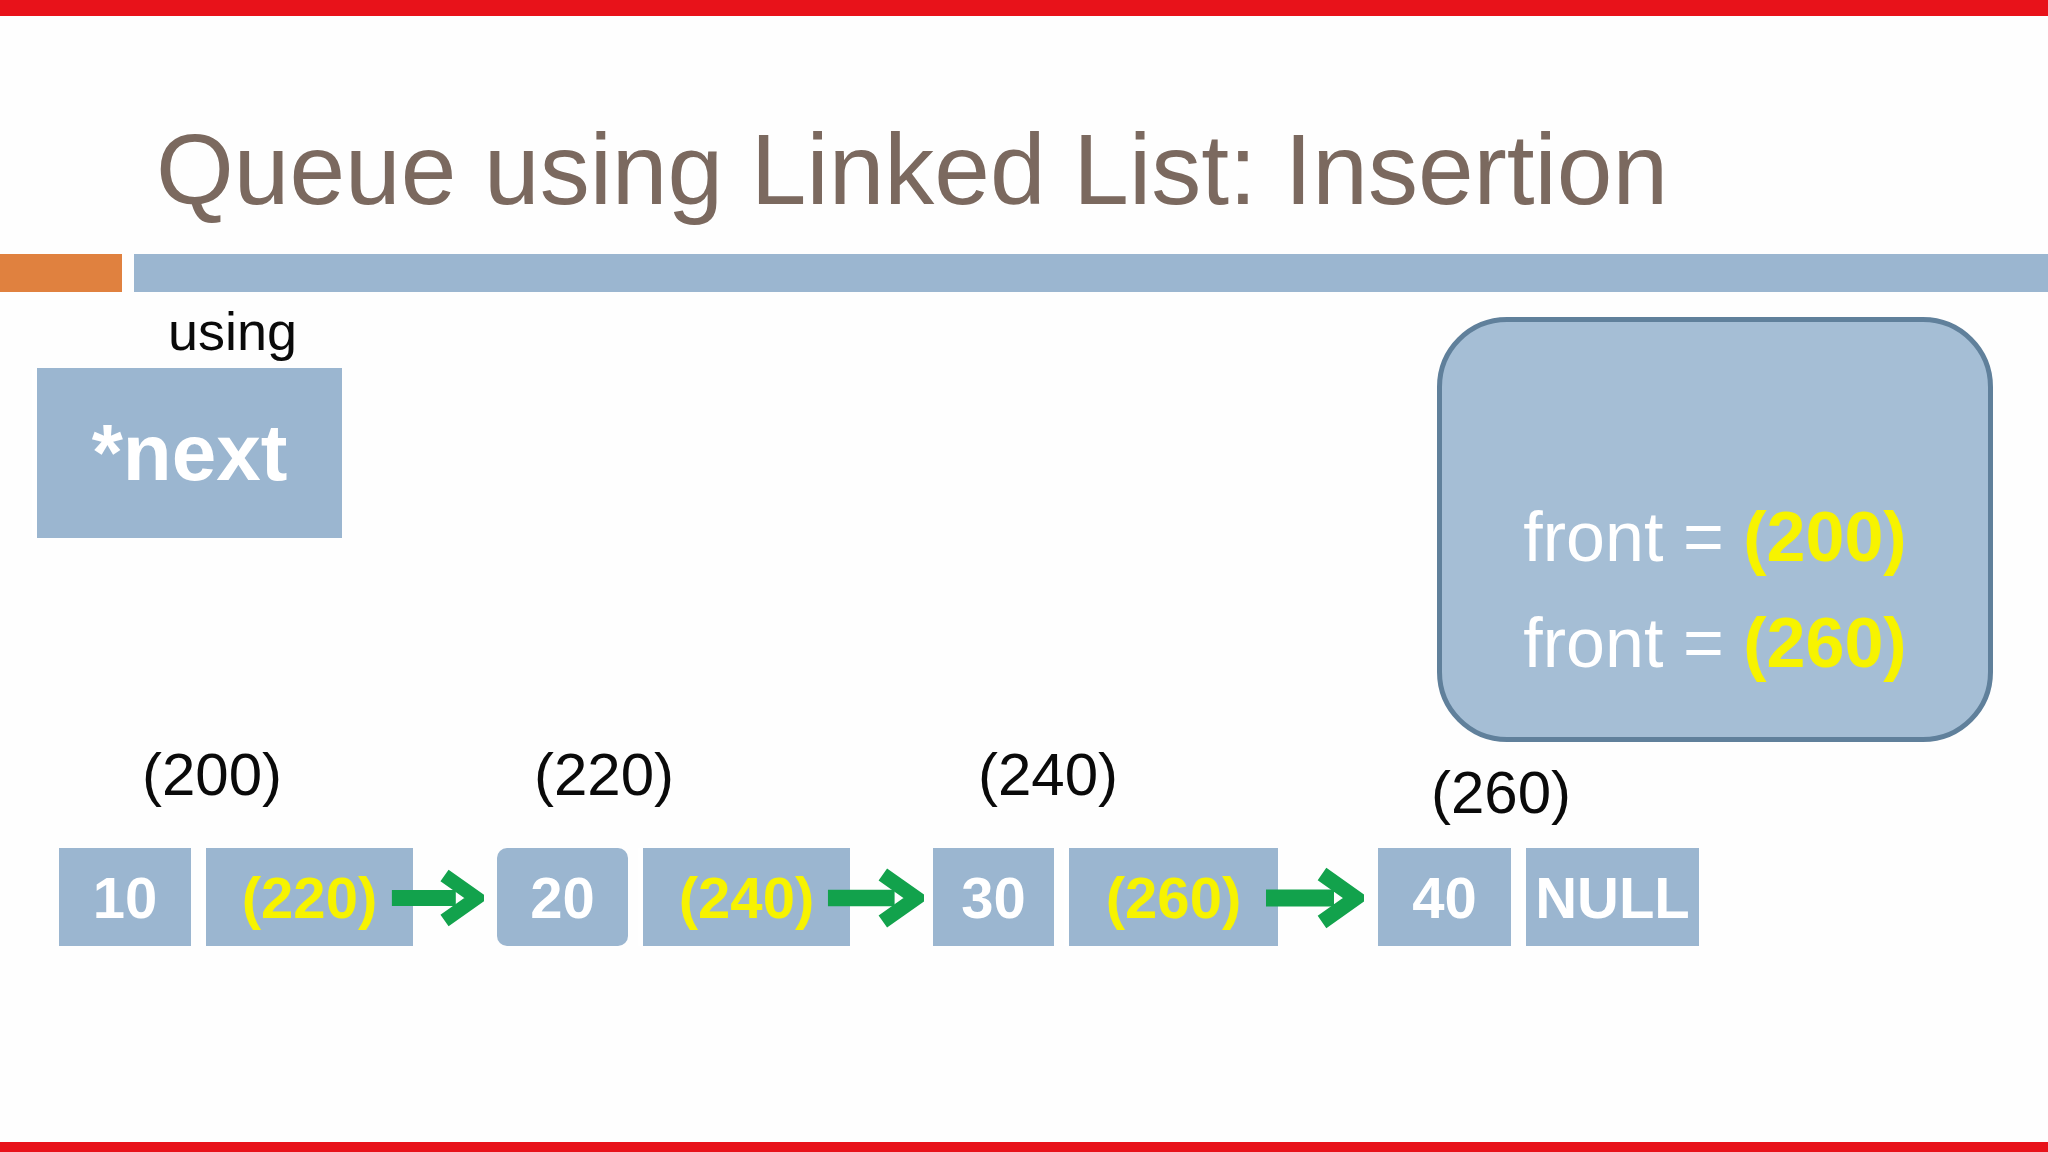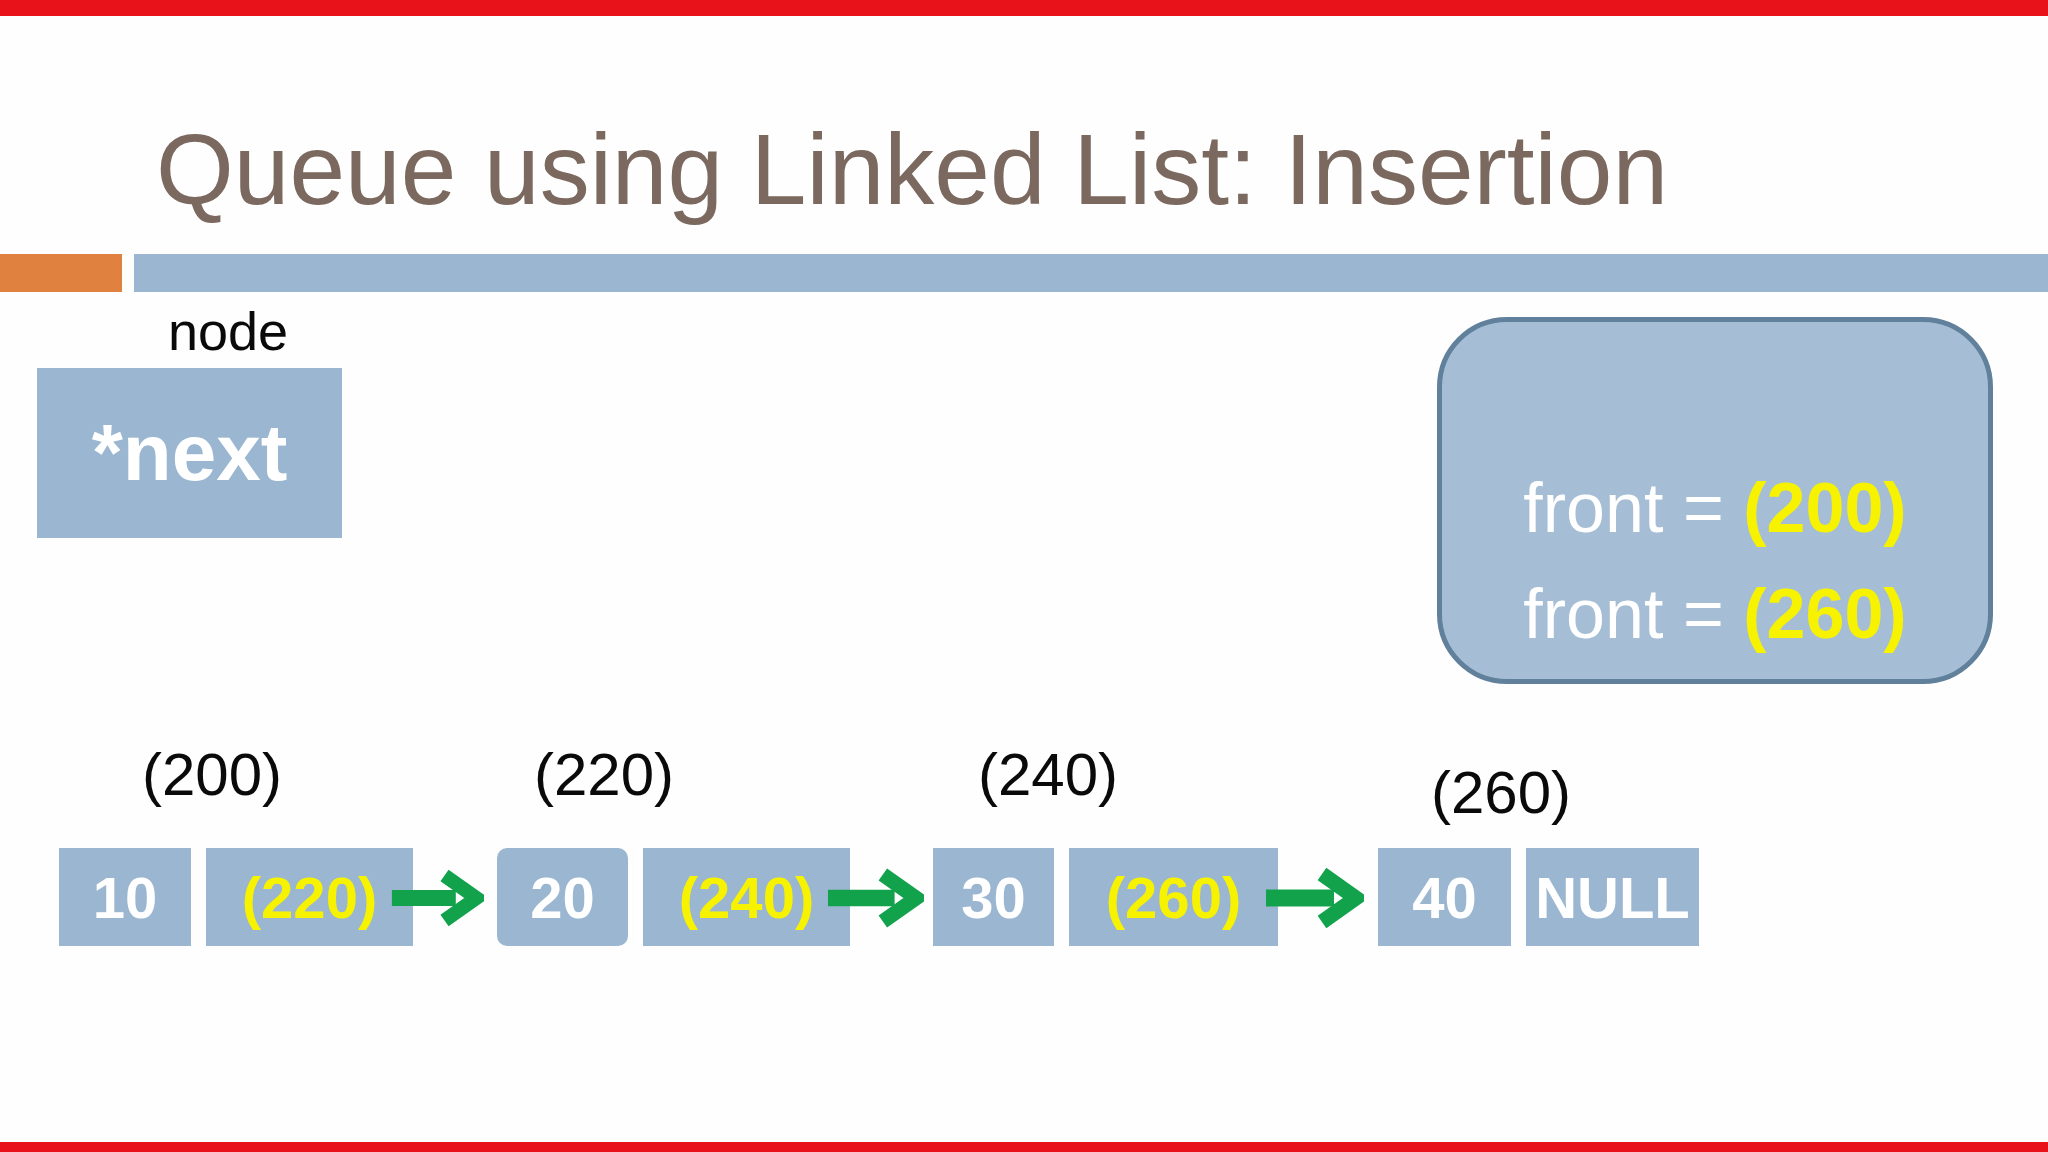--- a/index.html
+++ b/index.html
@@ -20,21 +20,21 @@
   }
   
   #node-label{position:absolute;left:168px;top:300px;font-size:54px;color:#0a0a0a;}
   #node-box{position:absolute;left:32px;top:368px;width:487px;height:170px;display:flex;}
   #node-box .cell{background:#9bb6d0;display:flex;align-items:center;justify-content:center;
     color:#fff;font-weight:700;font-size:80px;}
   #cell-no{width:177px;}
   #cell-next{width:310px;border-left:5px solid #fff;box-sizing:border-box;}
   
   #pointers{
-    position:absolute;left:1437px;top:317px;width:556px;height:367px;box-sizing:border-box;
+    position:absolute;left:1437px;top:317px;width:556px;height:425px;box-sizing:border-box;
     background:#a5bed5;border:5px solid #60809b;border-radius:70px;
     display:flex;flex-direction:column;align-items:center;justify-content:center;
     padding-top:120px;gap:26px;
   }
   .ptr-line{font-size:70px;color:#fff;white-space:nowrap;}
   .ptr-line .val{color:#f7f300;font-weight:700;}
   
   .addr{position:absolute;font-size:60px;color:#0a0a0a;transform:translateX(-50%);white-space:nowrap;}
   .lnode{position:absolute;top:848px;height:98px;display:flex;}
   .lnode .cell{background:#9bb6d0;display:flex;align-items:center;justify-content:center;
@@ -49,21 +49,21 @@
 
 <div id="slide">
 
   <div id="red-top" class="red-strip"></div>
 
   <div id="title">Queue using Linked List: Insertion</div>
 
   <div id="orange-block"></div>
   <div id="blue-bar"></div>
 
-  <div id="node-label">node</div>
+  <div id="node-label">using</div>
   <div id="node-box">
     <div id="cell-next" class="cell">*next</div>
   </div>
 
   <div id="pointers">
     <div class="ptr-line"><span>front =</span> <span class="val">(200)</span></div>
     <div class="ptr-line"><span>front =</span> <span class="val">(260)</span></div>
   </div>
 
   <div class="addr" style="left:212px;top:740px;">(200)</div>

